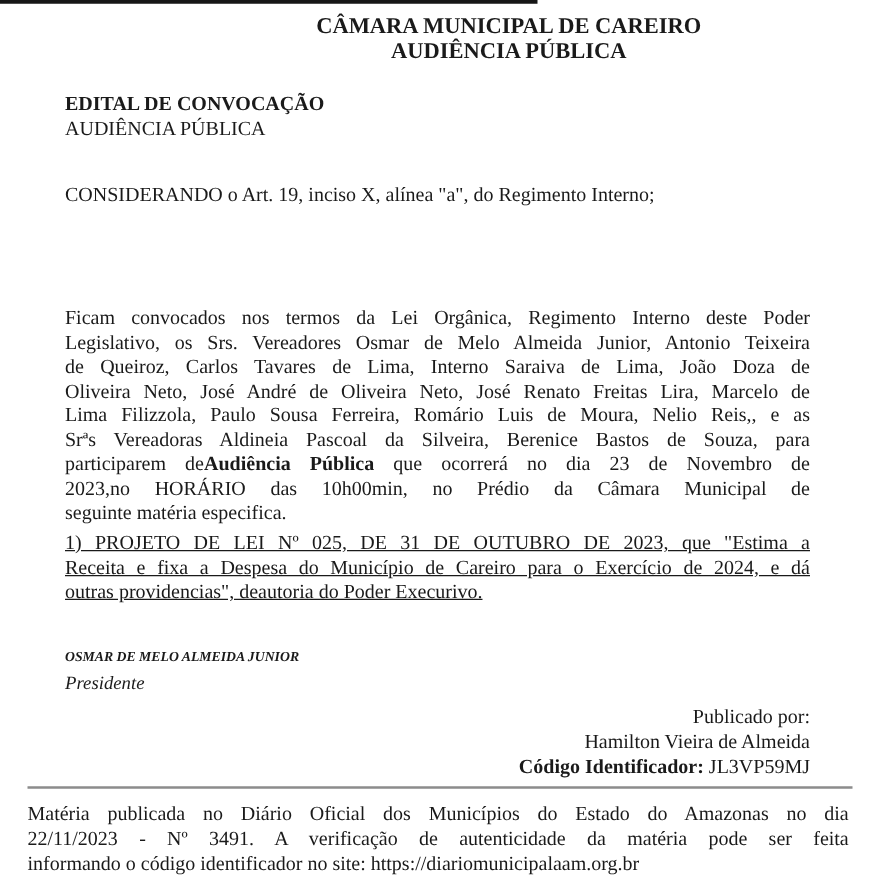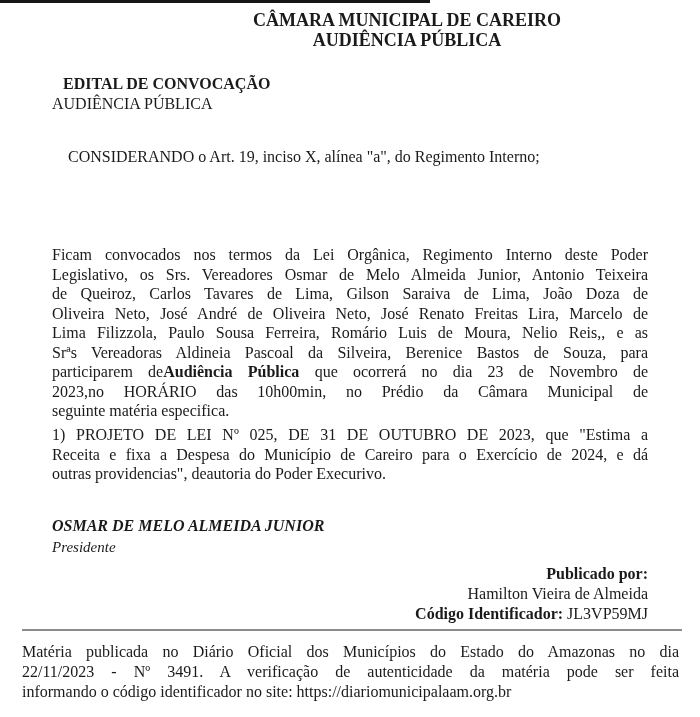--- a/index.html
+++ b/index.html
@@ -18,39 +18,39 @@
   }
   .doc-header {
     left: 17px; top: 10px; width: 700px;
     text-align: center;
     font-weight: bold;
     font-size: 18px;
     line-height: 20px;
     padding-left: 40px;
   }
   .col { left: 52px; width: 596px; }
-  .b16  { font-size: 16px; font-weight: bold; line-height: 20px; margin-left: 11px; }
+  .b16  { font-size: 16px; font-weight: bold; line-height: 20px; }
   .r16  { font-size: 16px; line-height: 20px; }
   .para { font-size: 16px; }
   .jline {
     text-align: justify;
     text-align-last: justify;
     white-space: nowrap;
     height: 19.5px;
     line-height: 19.5px;
   }
   .lline {
     text-align: left;
     height: 19.5px;
     line-height: 19.5px;
   }
-  .sig-name { font-size: 16px; font-weight: bold; font-style: italic; line-height: 20px; }
+  .sig-name { font-size: 11px; font-weight: bold; font-style: italic; line-height: 20px; }
   .sig-role { font-size: 15px; font-style: italic; line-height: 20px; }
   .pub-block { text-align: right; font-size: 16px; line-height: 20px; }
-  .pub-bold { font-weight: bold; text-align: right; }
+  .pub-bold { font-weight: normal; text-align: right; }
   .rule {
     left: 22px; top: 629px; width: 660px; height: 2px;
     background: #8c8c8c;
   }
   .footer {
     left: 22px; top: 642px; width: 657px;
     font-size: 16px;
   }
   .footer .jline, .footer .lline { height: 20px; line-height: 20px; }
   b { font-weight: bold; }
@@ -61,35 +61,35 @@
 <div class="abs top-bar"></div>
 
 <div class="abs doc-header">
   <div>CÂMARA MUNICIPAL DE CAREIRO</div>
   <div>AUDIÊNCIA PÚBLICA</div>
 </div>
 
 <div class="abs col b16" style="top:74px;">EDITAL DE CONVOCAÇÃO</div>
 <div class="abs col r16" style="top:94px;">AUDIÊNCIA PÚBLICA</div>
 
-<div class="abs col r16" style="top:147px;margin-left:16px;">CONSIDERANDO o Art. 19, inciso X, alínea "a", do Regimento Interno;</div>
+<div class="abs col r16" style="top:147px;">CONSIDERANDO o Art. 19, inciso X, alínea "a", do Regimento Interno;</div>
 
 <div class="abs col para" style="top:202px;margin-top:43px;">
   <div class="jline">Ficam convocados nos termos da Lei Orgânica, Regimento Interno deste Poder</div>
   <div class="jline">Legislativo, os Srs. Vereadores Osmar de Melo Almeida Junior, Antonio Teixeira</div>
-  <div class="jline">de Queiroz, Carlos Tavares de Lima, Gilson Saraiva de Lima, João Doza de</div>
+  <div class="jline">de Queiroz, Carlos Tavares de Lima, Interno Saraiva de Lima, João Doza de</div>
   <div class="jline">Oliveira Neto, José André de Oliveira Neto, José Renato Freitas Lira, Marcelo de</div>
   <div class="jline">Lima Filizzola, Paulo Sousa Ferreira, Romário Luis de Moura, Nelio Reis,, e as</div>
   <div class="jline">Srªs Vereadoras Aldineia Pascoal da Silveira, Berenice Bastos de Souza, para</div>
   <div class="jline"><span>participarem de</span><b>Audiência Pública</b><span> que ocorrerá no dia 23 de Novembro de</span></div>
   <div class="jline">2023,no HORÁRIO das 10h00min, no Prédio da Câmara Municipal de</div>
   <div class="lline">seguinte matéria especifica.</div>
 </div>
 
-<div class="abs col para" style="top:425px;">
+<div class="abs col para" style="top:425px;text-decoration:underline;">
   <div class="jline">1) PROJETO DE LEI Nº 025, DE 31 DE OUTUBRO DE 2023, que "Estima a</div>
   <div class="jline">Receita e fixa a Despesa do Município de Careiro para o Exercício de 2024, e dá</div>
   <div class="lline">outras providencias", deautoria do Poder Execurivo.</div>
 </div>
 
 <div class="abs col sig-name" style="top:516px;">OSMAR DE MELO ALMEIDA JUNIOR</div>
 <div class="abs col sig-role" style="top:537px;">Presidente</div>
 
 <div class="abs col pub-block" style="top:564px;">
   <div class="pub-bold">Publicado por:</div>

